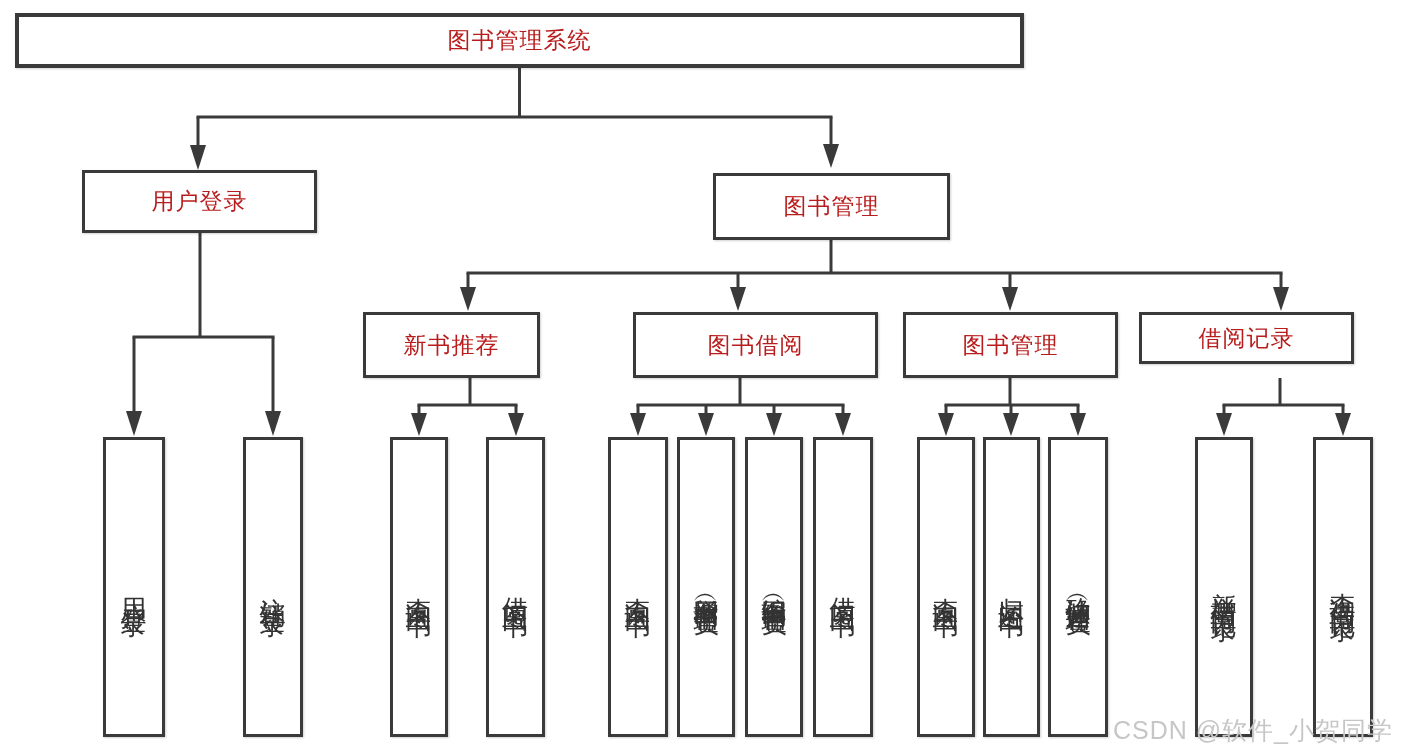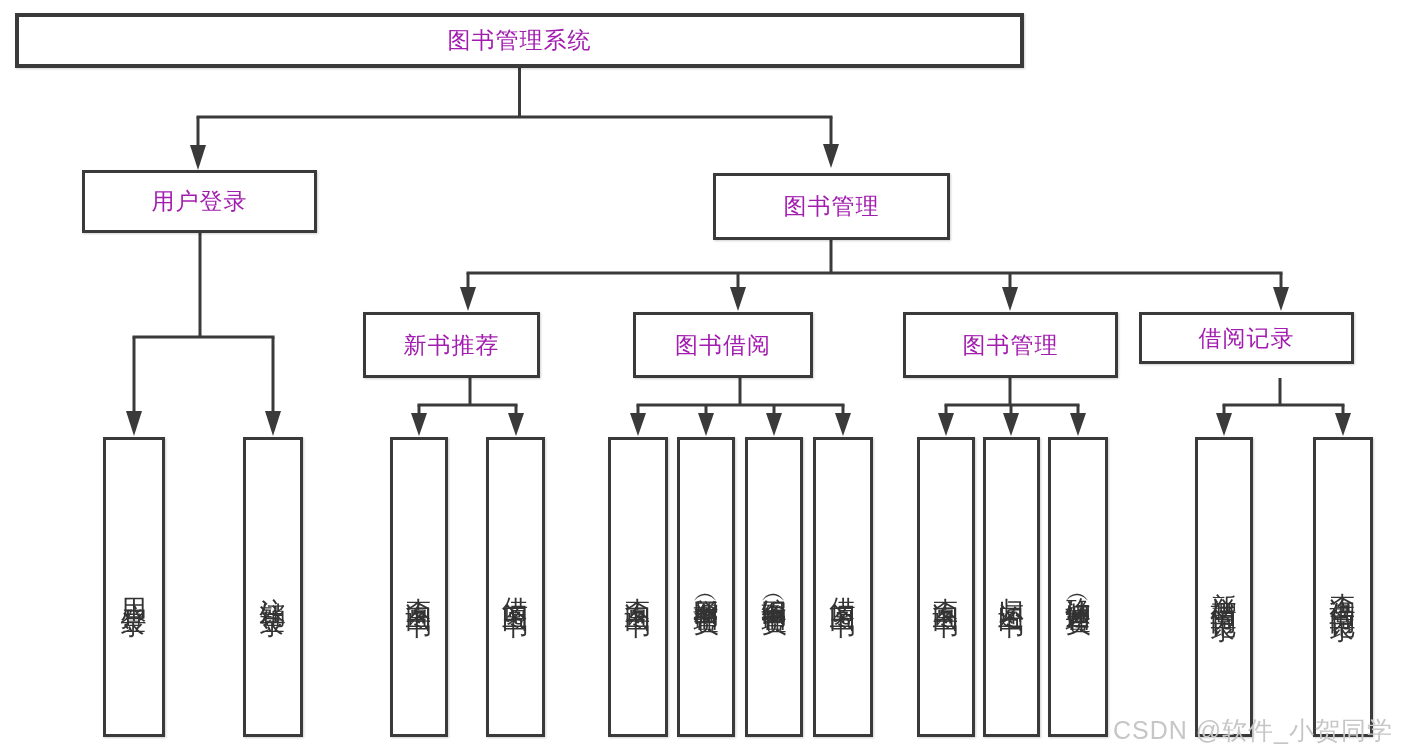--- a/index.html
+++ b/index.html
@@ -2,21 +2,21 @@
 <html><head>
 <meta charset="utf-8">
 <style>
   html,body{margin:0;padding:0;background:#ffffff;}
   body{font-family:"Liberation Sans",sans-serif;}
   .stage{position:relative;width:1405px;height:747px;background:#ffffff;overflow:hidden;}
   .wires{position:absolute;left:0;top:0;width:1405px;height:747px;pointer-events:none;}
   .node{position:absolute;background:#ffffff;display:flex;align-items:center;justify-content:center;
         border:3px solid #3a3a3a;box-sizing:border-box;box-shadow:1px 1px 2px rgba(0,0,0,0.18);}
   .node.root{border-width:4px;}
-  .hlbl{font-size:23px;color:#a21caf;letter-spacing:1px;white-space:nowrap;}
+  .hlbl{font-size:23px;color:#b91c1c;letter-spacing:1px;white-space:nowrap;}
   .vbox{position:absolute;top:437px;height:300px;}
   .vlbl{writing-mode:vertical-rl;font-size:26px;color:#333333;letter-spacing:5px;line-height:1;white-space:nowrap;}
   .vlbl.long{font-size:25px;letter-spacing:2px;}
   .watermark{position:absolute;top:714px;right:12px;font-size:25px;color:#c6c6c6;
              letter-spacing:1px;white-space:nowrap;z-index:5;}
 </style>
 </head>
 <body>
 
 <div class="stage">
@@ -101,21 +101,21 @@
   <div class="node" style="left:82px;top:170px;width:235px;height:63px">
     <span class="hlbl">用户登录</span>
   </div>
   <div class="node" style="left:713px;top:173px;width:237px;height:67px">
     <span class="hlbl">图书管理</span>
   </div>
 
   <div class="node" style="left:363px;top:312px;width:177px;height:66px">
     <span class="hlbl">新书推荐</span>
   </div>
-  <div class="node" style="left:633px;top:312px;width:180px;height:66px">
+  <div class="node" style="left:633px;top:312px;width:245px;height:66px">
     <span class="hlbl">图书借阅</span>
   </div>
   <div class="node" style="left:903px;top:312px;width:215px;height:66px">
     <span class="hlbl">图书管理</span>
   </div>
   <div class="node" style="left:1139px;top:312px;width:215px;height:52px">
     <span class="hlbl">借阅记录</span>
   </div>
 
   <div class="node vbox" style="left:103px;width:62px">

